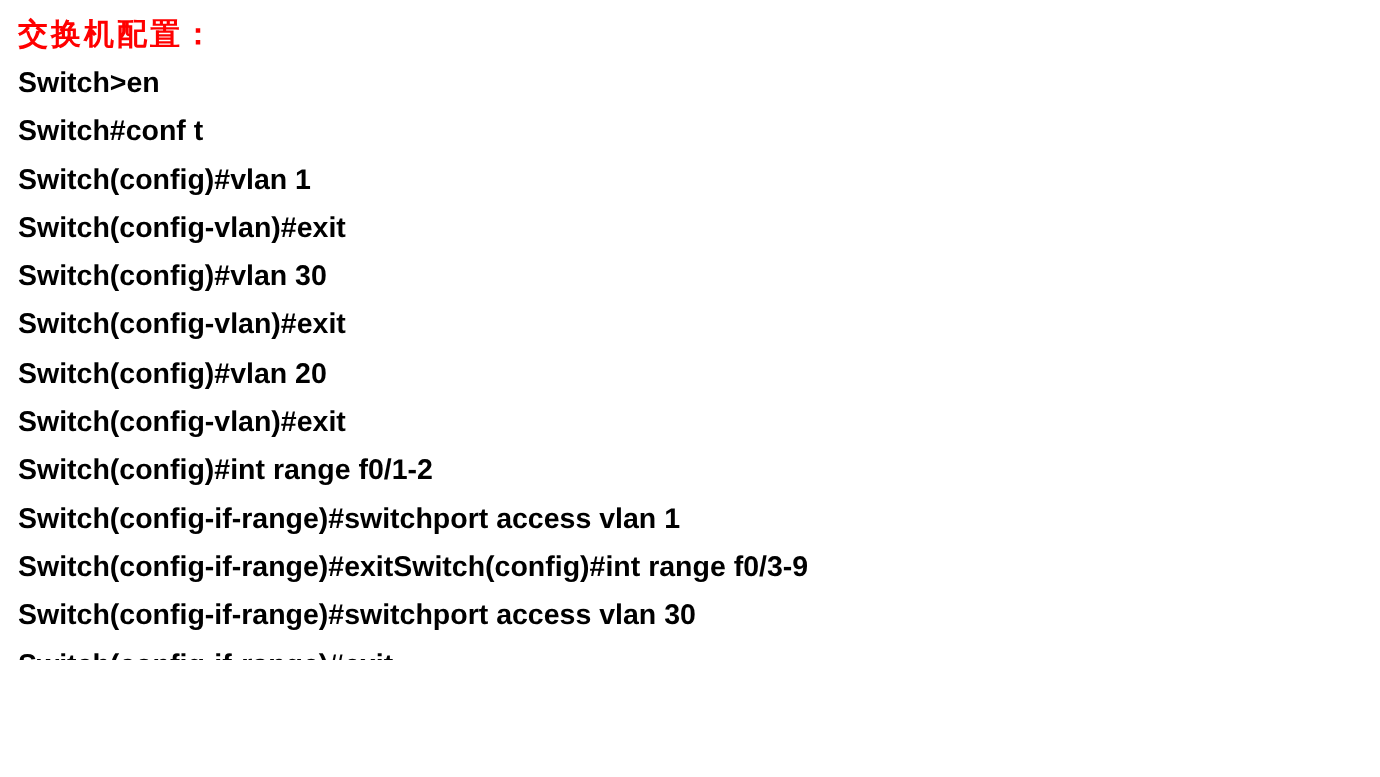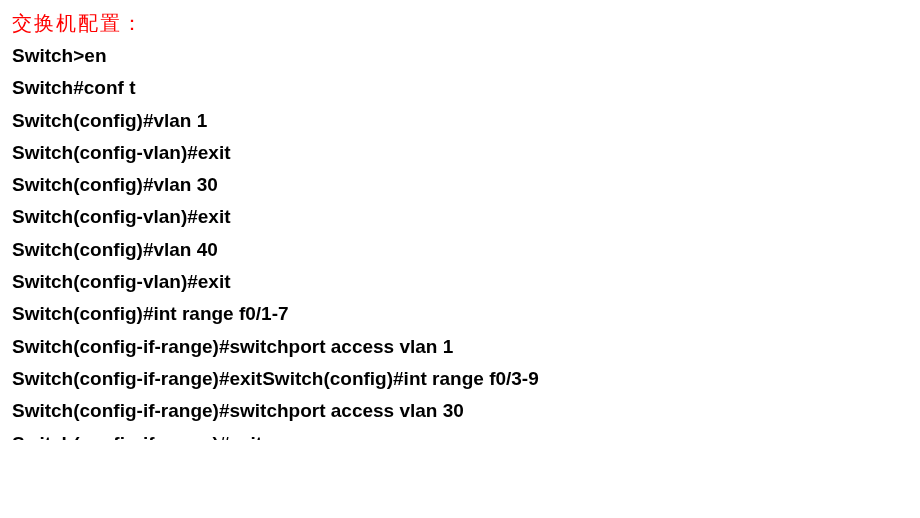--- a/index.html
+++ b/index.html
@@ -14,21 +14,21 @@
       font-family: Arial, "Microsoft YaHei", sans-serif;
       font-weight: bold;
       font-size: 19px;
       line-height: 1.7;
       padding: 6px 12px;
       overflow: hidden;
       color: #000000;
     }
     .title {
       color: #ff0000;
-      font-weight: normal;
+      font-weight: bold;
       font-size: 20px;
       letter-spacing: 2px;
     }
     .line {
       display: block;
     }
     .partial-cut {
       overflow: hidden;
       height: 12px;
       line-height: 1.7;
@@ -37,21 +37,21 @@
 </head>
 <body>
 
 <div class="title">交换机配置：</div>
 <div class="line">Switch&gt;en</div>
 <div class="line">Switch#conf t</div>
 <div class="line">Switch(config)#vlan 1</div>
 <div class="line">Switch(config-vlan)#exit</div>
 <div class="line">Switch(config)#vlan 30</div>
 <div class="line">Switch(config-vlan)#exit</div>
-<div class="line">Switch(config)#vlan 40</div>
+<div class="line">Switch(config)#vlan 20</div>
 <div class="line">Switch(config-vlan)#exit</div>
-<div class="line">Switch(config)#int range f0/1-7</div>
+<div class="line">Switch(config)#int range f0/1-2</div>
 <div class="line">Switch(config-if-range)#switchport access vlan 1</div>
 <div class="line">Switch(config-if-range)#exitSwitch(config)#int range f0/3-9</div>
 <div class="line">Switch(config-if-range)#switchport access vlan 30</div>
 <div class="partial-cut">
   <div class="line">Switch(config-if-range)#exit</div>
 </div>
 
 </body></html>

